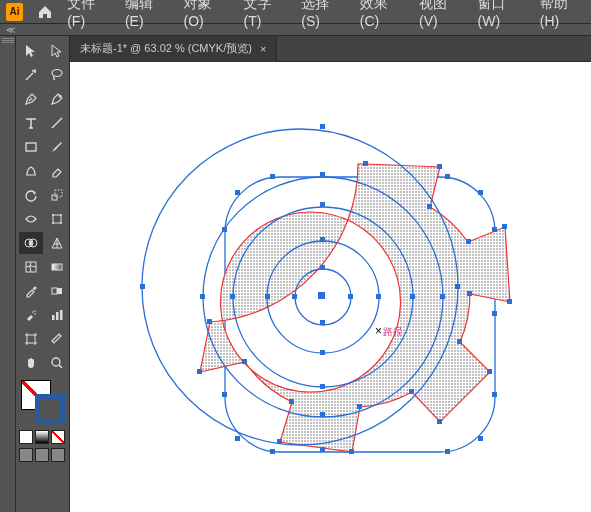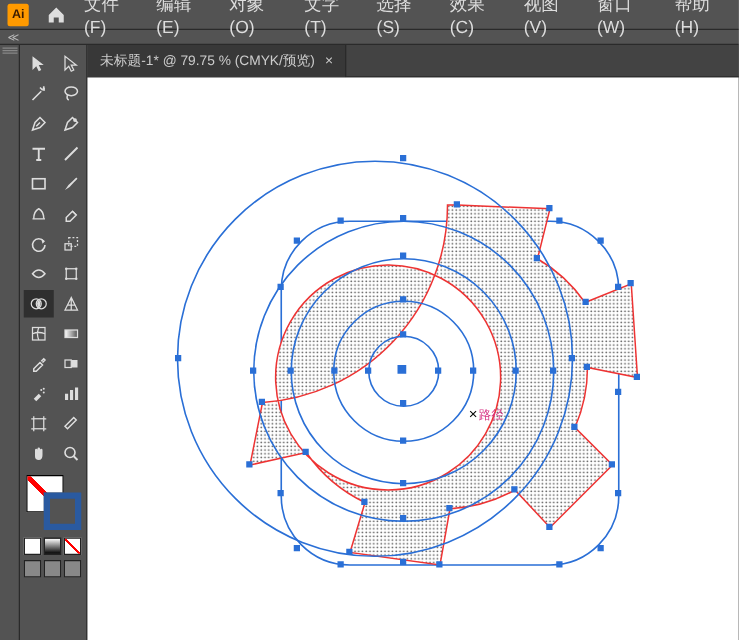--- a/index.html
+++ b/index.html
@@ -255,21 +255,21 @@
     <div class="screenmode">
       <div class="sm"></div>
       <div class="sm"></div>
       <div class="sm"></div>
     </div>
   </div>
 
   <div class="docarea">
     <div class="tabbar">
       <div class="tab">
-        <span>未标题-1* @ 79.75 % (CMYK/预览)</span>
+        <span>未标题-1* @ 63.02 % (CMYK/预览)</span>
         <span class="tab-close">×</span>
       </div>
     </div>
     <div class="canvas-wrap">
       <svg width="520" height="450" viewBox="0 0 520 450">
         <defs>
           <pattern id="dots" width="3" height="3" patternUnits="userSpaceOnUse">
             <rect width="3" height="3" fill="#fff"></rect>
             <circle cx="1" cy="1" r="0.7" fill="#555"></circle>
           </pattern>

